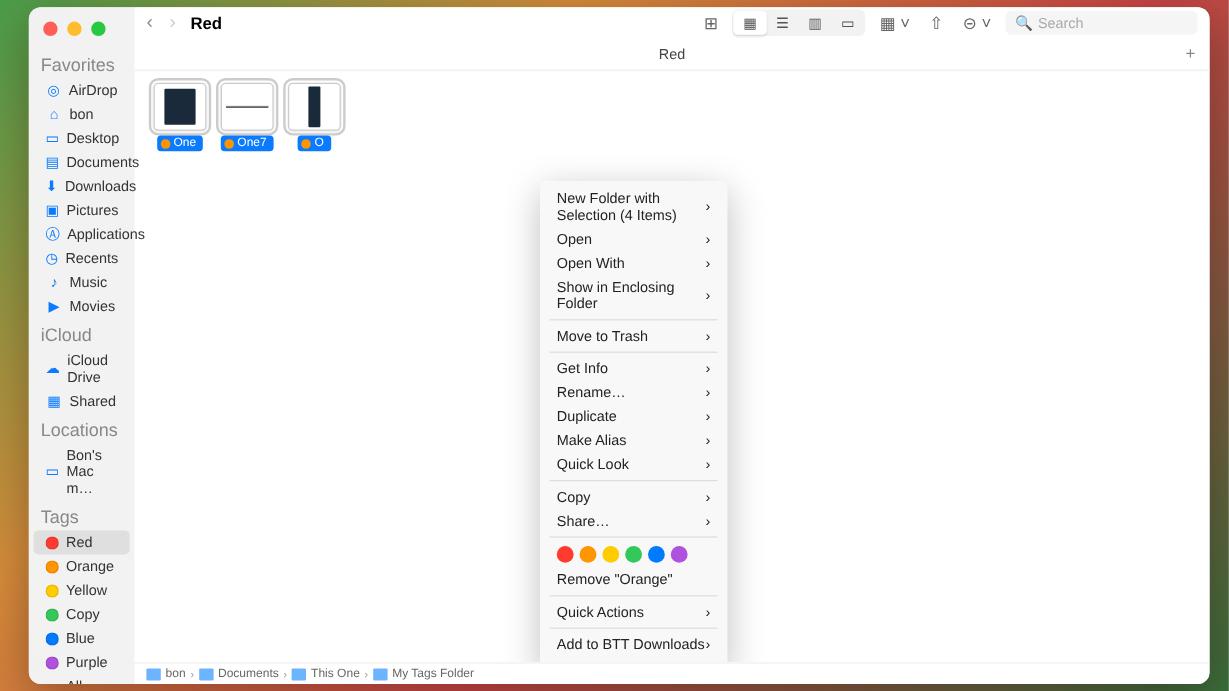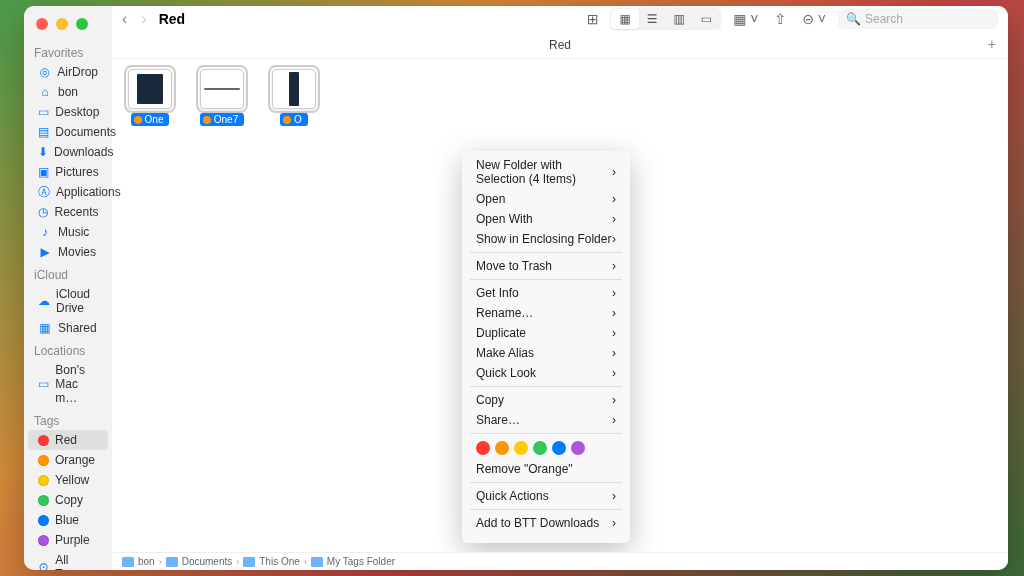--- a/index.html
+++ b/index.html
@@ -2,50 +2,50 @@
 <html><head>
 <meta charset="utf-8">
 <style>
 * { margin: 0; padding: 0; box-sizing: border-box; font-family: -apple-system, BlinkMacSystemFont, "Helvetica Neue", Arial, sans-serif; }
 body { width: 1024px; height: 576px; overflow: hidden; position: relative; background: linear-gradient(135deg, #4a9d4a 0%, #d68c3a 30%, #c94545 60%, #3a6d3a 100%); }
 .window { position: absolute; top: 6px; left: 24px; right: 16px; bottom: 6px; background: #fff; border-radius: 10px; box-shadow: 0 10px 40px rgba(0,0,0,0.3); display: flex; overflow: hidden; }
 .sidebar { width: 88px; min-width: 88px; background: rgba(236,236,236,0.7); backdrop-filter: blur(20px); display: flex; flex-direction: column; padding-top: 8px; }
 .traffic { display: flex; gap: 8px; padding: 4px 12px 10px; }
 .dot { width: 12px; height: 12px; border-radius: 50%; }
 .dot.red { background: #ff5f57; } .dot.yellow { background: #ffbd2e; } .dot.green { background: #28c940; }
-.section-label { font-size: 12px; color: #888; padding: 6px 10px 2px; font-weight: 500; }
+.section-label { font-size: 15px; color: #888; padding: 6px 10px 2px; font-weight: 500; }
 .side-item { display: flex; align-items: center; gap: 6px; padding: 3px 10px; font-size: 12px; color: #333; cursor: default; border-radius: 4px; margin: 0 4px; }
 .side-item.selected { background: rgba(0,0,0,0.08); }
 .side-icon { width: 14px; height: 14px; display: flex; align-items: center; justify-content: center; color: #0a7aff; font-size: 12px; }
 .tag-dot { width: 11px; height: 11px; border-radius: 50%; border: 1px solid rgba(0,0,0,0.1); }
 .main { flex: 1; display: flex; flex-direction: column; background: #fff; }
 .toolbar { height: 26px; display: flex; align-items: center; padding: 0 10px; gap: 8px; border-bottom: 0; }
 .nav-arrows { display: flex; gap: 14px; color: #888; font-size: 16px; }
 .title { font-size: 14px; font-weight: 600; margin-left: 4px; }
 .tool-spacer { flex: 1; }
 .tool-icon { color: #666; font-size: 14px; padding: 2px 4px; }
 .view-group { display: flex; background: rgba(0,0,0,0.05); border-radius: 5px; padding: 1px; }
 .view-btn { padding: 3px 8px; font-size: 12px; color: #555; border-radius: 4px; }
 .view-btn.active { background: #fff; box-shadow: 0 1px 2px rgba(0,0,0,0.1); }
 .search { display: flex; align-items: center; background: rgba(0,0,0,0.04); border-radius: 5px; padding: 3px 8px; width: 160px; color: #aaa; font-size: 12px; gap: 4px; }
 .subheader { text-align: center; font-size: 12px; color: #444; padding: 6px 0; position: relative; border-bottom: 1px solid #eee; }
 .add-btn { position: absolute; right: 6px; top: 4px; color: #888; font-size: 14px; padding: 0 6px; }
 .content { flex: 1; position: relative; padding: 10px 14px; overflow: hidden; }
-.file-grid { display: flex; gap: 24px; }
+.file-grid { display: flex; gap: 8px; }
 .file { display: flex; flex-direction: column; align-items: center; width: 48px; cursor: default; }
 .thumb { width: 44px; height: 40px; background: #fff; border: 1px solid #ccc; border-radius: 3px; box-shadow: 0 1px 3px rgba(0,0,0,0.1); display: flex; align-items: center; justify-content: center; margin-bottom: 4px; position: relative; }
 .thumb.selected { outline: 2px solid #ccc; outline-offset: 2px; border-radius: 4px; }
 .thumb-inner { background: #1a2a3a; border-radius: 1px; }
 .thumb-inner.a { width: 26px; height: 30px; }
 .thumb-inner.b { width: 32px; height: 20px; }
 .thumb-inner.c { width: 36px; height: 2px; border-top: 1px solid #666; border-bottom: 1px solid #666; background: transparent; }
 .thumb-inner.d { width: 10px; height: 34px; }
 .file-label { background: #0a7aff; color: #fff; font-size: 10px; padding: 1px 6px 1px 14px; border-radius: 3px; position: relative; white-space: nowrap; }
 .file-label::before { content: ""; position: absolute; left: 3px; top: 3px; width: 8px; height: 8px; border-radius: 50%; background: #ff9500; }
-.context-menu { position: absolute; left: 350px; top: 92px; width: 168px; background: rgba(248,248,248,0.98); border-radius: 6px; box-shadow: 0 8px 30px rgba(0,0,0,0.25); padding: 4px 0; font-size: 12px; }
+.context-menu { position: absolute; left: 338px; top: 92px; width: 156px; background: rgba(248,248,248,0.98); border-radius: 6px; box-shadow: 0 8px 30px rgba(0,0,0,0.25); padding: 4px 0; font-size: 12px; }
 .menu-item { padding: 3px 14px; color: #222; cursor: default; display: flex; justify-content: space-between; align-items: center; }
 .menu-sep { height: 1px; background: #ddd; margin: 3px 8px; }
 .menu-tags { display: flex; gap: 5px; padding: 4px 14px; }
 .mtag { width: 14px; height: 14px; border-radius: 50%; }
 .pathbar { height: 18px; display: flex; align-items: center; gap: 4px; padding: 0 10px; font-size: 10px; color: #666; border-top: 1px solid #eee; }
 .path-icon { width: 12px; height: 10px; background: #6db4ff; border-radius: 1px; }
 .statusbar { height: 16px; text-align: center; font-size: 10px; color: #666; border-top: 1px solid #eee; position: relative; }
 .zoom { position: absolute; right: 10px; top: 3px; width: 40px; height: 4px; background: #ddd; border-radius: 2px; }
 .zoom::after { content: ""; position: absolute; left: 16px; top: -3px; width: 10px; height: 10px; background: #fff; border: 1px solid #ccc; border-radius: 50%; }
 .chev { color: #999; font-size: 9px; }

